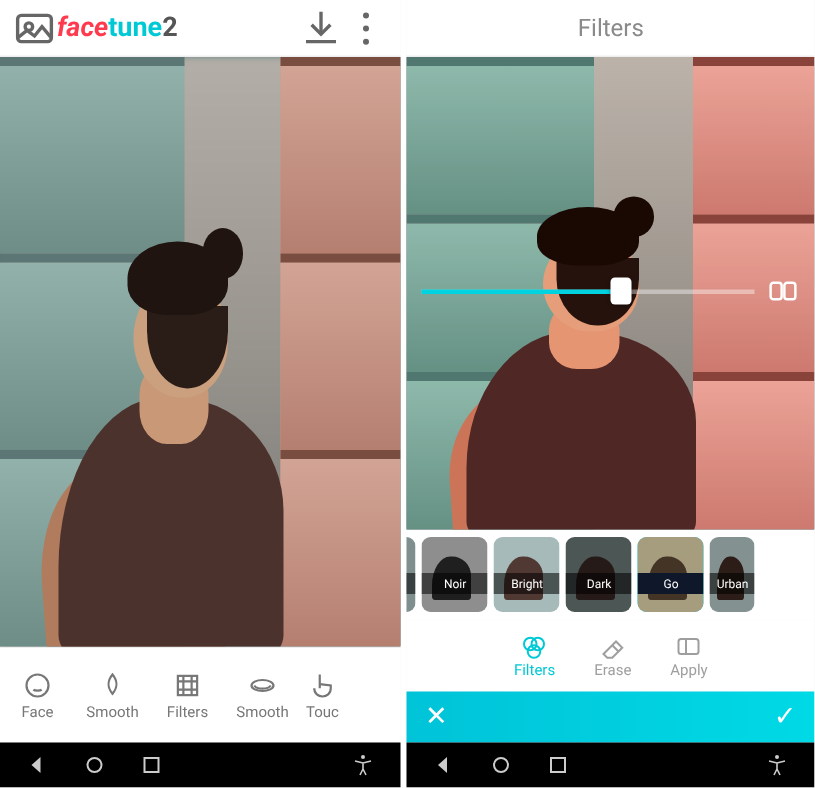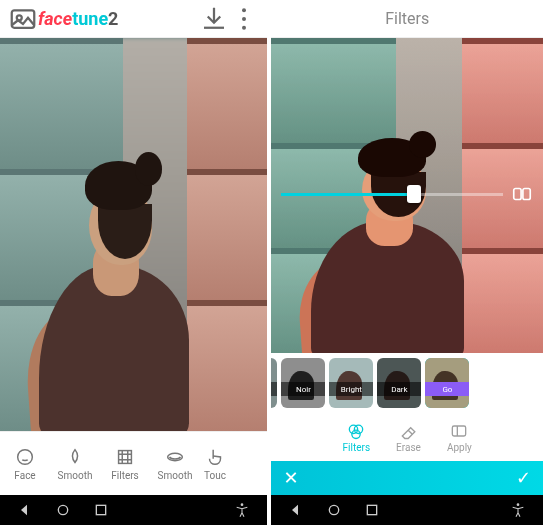--- a/index.html
+++ b/index.html
@@ -149,21 +149,21 @@
   }
   .thumb.first{ flex:0 0 24px; margin-left:-18px;}
   .thumb.last { flex:0 0 30px; }
   .thumb .mini { position:absolute; inset:0; }
   .thumb .lbl {
     position:absolute; left:0; right:0; bottom:12px; height:14px;
     background:rgba(0,0,0,.55); color:#fff; font-size:8px;
     display:flex; align-items:center; justify-content:center;
   }
   .thumb.selected { outline:2px solid #00d2e0; outline-offset:-2px; }
-  .thumb.selected .lbl { background:#8b5cf6; }
+  .thumb.selected .lbl { background:#0f172a; }
   .mini { background:#7f8f8e; }
   .mini::after{
     content:""; position:absolute; left:14%; bottom:8px; width:60%; height:58%;
     background:#3e2c27; border-radius:46% 48% 8% 8%/66% 44% 8% 8%;
   }
   .thumb.noir .mini{ filter:grayscale(1) contrast(1.2); }
   .thumb.bright .mini{ filter:brightness(1.3);}
   .thumb.dark .mini{ filter:brightness(.6);}
   .thumb.gold .mini{ filter:sepia(.6) saturate(1.4);}
   .thumb.urban .mini{ filter:contrast(1.2) saturate(.7);}
@@ -373,20 +373,24 @@
         <div class="lbl">Bright</div>
       </div>
     <div class="thumb dark">
         <div class="mini"></div>
         <div class="lbl">Dark</div>
       </div>
     <div class="thumb gold selected">
         <div class="mini"></div>
         <div class="lbl">Go</div>
       </div>
+    <div class="thumb urban last">
+        <div class="mini"></div>
+        <div class="lbl">Urban</div>
+      </div>
   </div>
 
   <div class="actionrow">
     <div class="action active">
       <svg viewBox="0 0 24 24">
           <circle cx="9" cy="10" r="5"></circle>
           <circle cx="15" cy="10" r="5"></circle>
           <circle cx="12" cy="16" r="5"></circle>
         </svg>
       <span>Filters</span>

